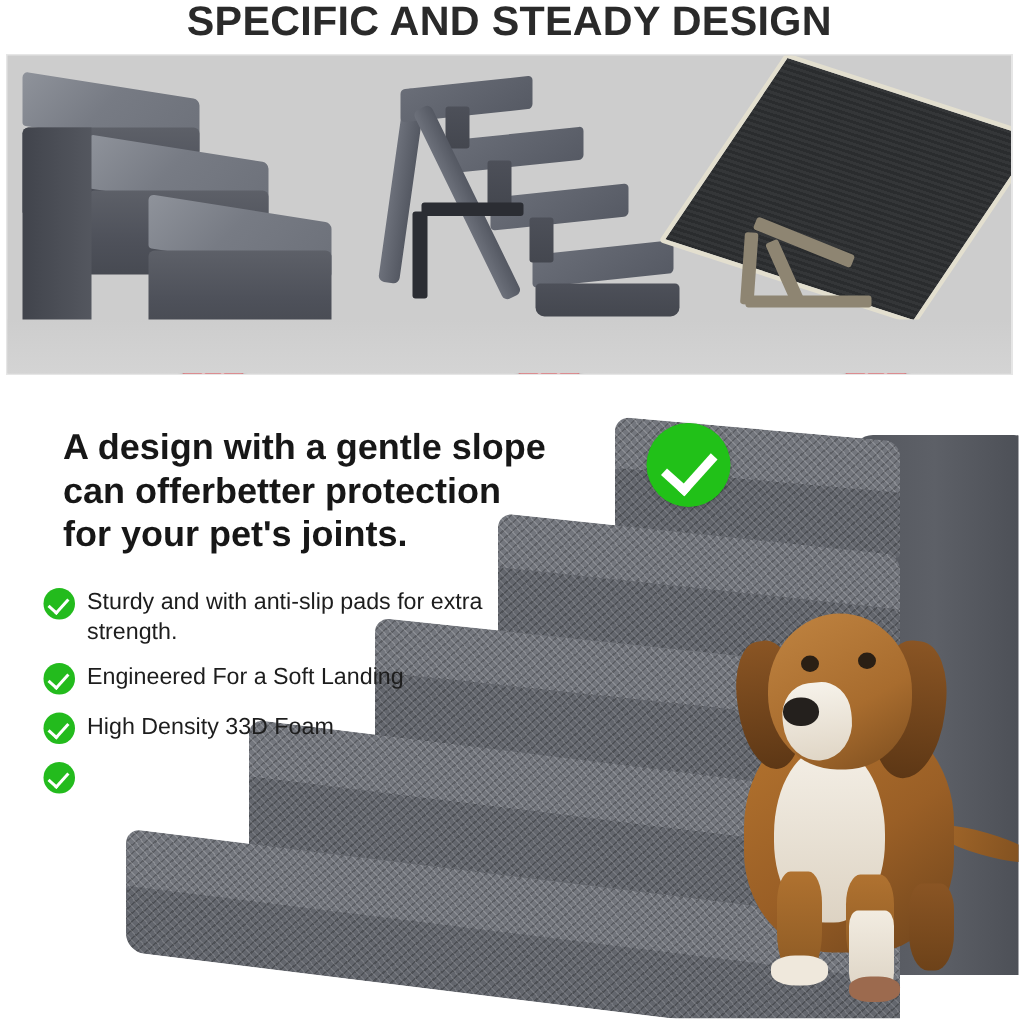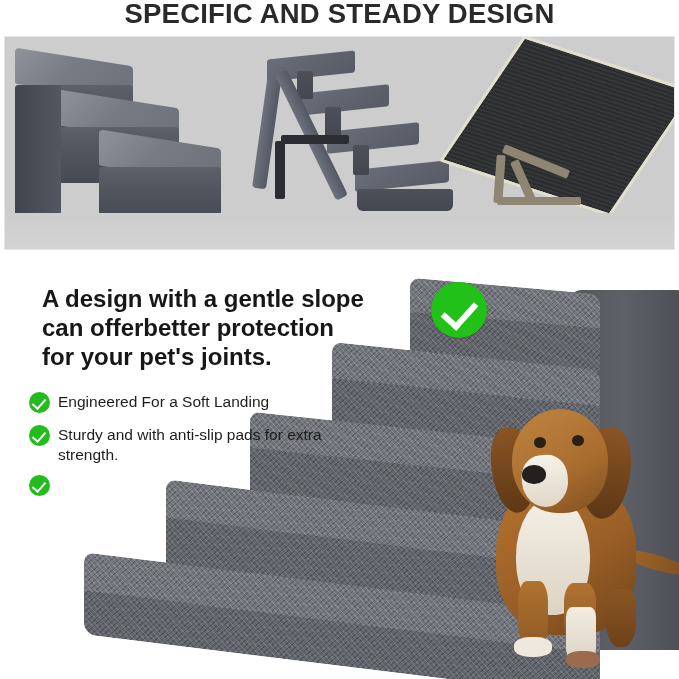--- a/index.html
+++ b/index.html
@@ -233,25 +233,29 @@
   <div class="badge-x" style="left:556px; top:178px;"></div>
 </div>
 
 <div id="positive-panel">
 
   <div id="positive-heading">A design with a gentle slope can offerbetter protection for your pet's joints.</div>
 
   <ul id="benefit-list">
     <li class="benefit-item">
       <span class="check-badge"></span>
+      <span>Sturdy and with anti-slip pads for extra strength.</span>
+    </li>
+    <li class="benefit-item">
+      <span class="check-badge"></span>
       <span>Engineered For a Soft Landing</span>
     </li>
     <li class="benefit-item">
       <span class="check-badge"></span>
-      <span>Sturdy and with anti-slip pads for extra strength.</span>
+      <span>High Density 33D Foam</span>
     </li>
     <li class="benefit-item">
       <span class="check-badge"></span>
     </li>
   </ul>
 
   <div id="product-main-stairs">
     <div id="ms-backpanel"></div>
 
     <div class="ms-tread" style="left:300px; top:18px;  width:190px; height:40px; transform:skewY(5deg);"></div>

